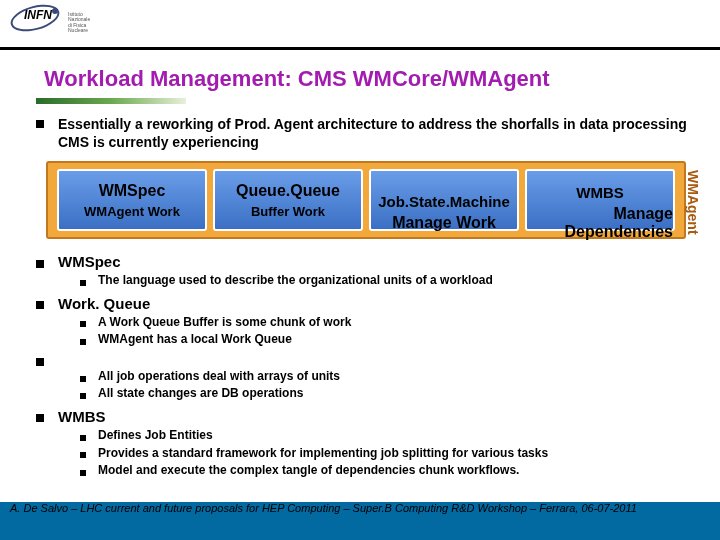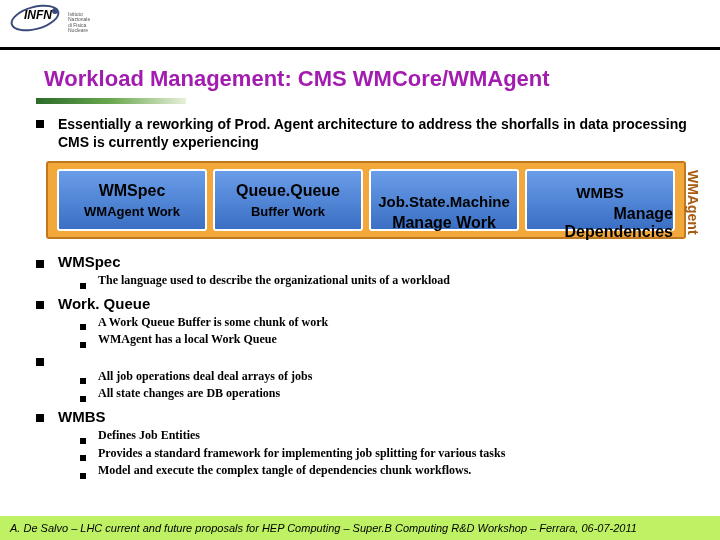--- a/index.html
+++ b/index.html
@@ -161,41 +161,40 @@
   .section-title {
     font-size: 15px;
     font-weight: bold;
   }
   .sub-list {
     padding-left: 44px;
     margin-bottom: 2px;
   }
   .sub-item {
     display: flex;
-    align-items: flex-end;
+    align-items: center;
     margin-bottom: 2px;
-    font-family: Liberation Serif, serif;
   }
   .sub-text {
     font-size: 12px;
     font-weight: bold;
     line-height: 1.3;
   }
   .footer {
     position: absolute;
     bottom: 0;
     left: 0;
     right: 0;
-    height: 24px;
-    background: #bef264;
+    height: 38px;
+    background: #0369a1;
     font-size: 11px;
     font-style: italic;
     color: #000;
     display: flex;
-    align-items: center;
+    align-items: flex-start;
     padding: 0 10px;
   }
 </style>
 </head>
 <body>
 
 <div class="header">
   <div class="logo">
     <div class="logo-ellipse"></div>
     <div class="logo-dot"></div>
@@ -262,21 +261,21 @@
       <div class="sub-text">WMAgent has a local Work Queue</div>
     </div>
   </div>
 
   <div class="section-head">
     <div class="sq"></div>
   </div>
   <div class="sub-list">
     <div class="sub-item">
       <div class="sq-small"></div>
-      <div class="sub-text">All job operations deal deal arrays of jobs</div>
+      <div class="sub-text">All job operations deal with arrays of units</div>
     </div>
     <div class="sub-item">
       <div class="sq-small"></div>
       <div class="sub-text">All state changes are DB operations</div>
     </div>
   </div>
 
   <div class="section-head">
     <div class="sq"></div>
     <div class="section-title">WMBS</div>

